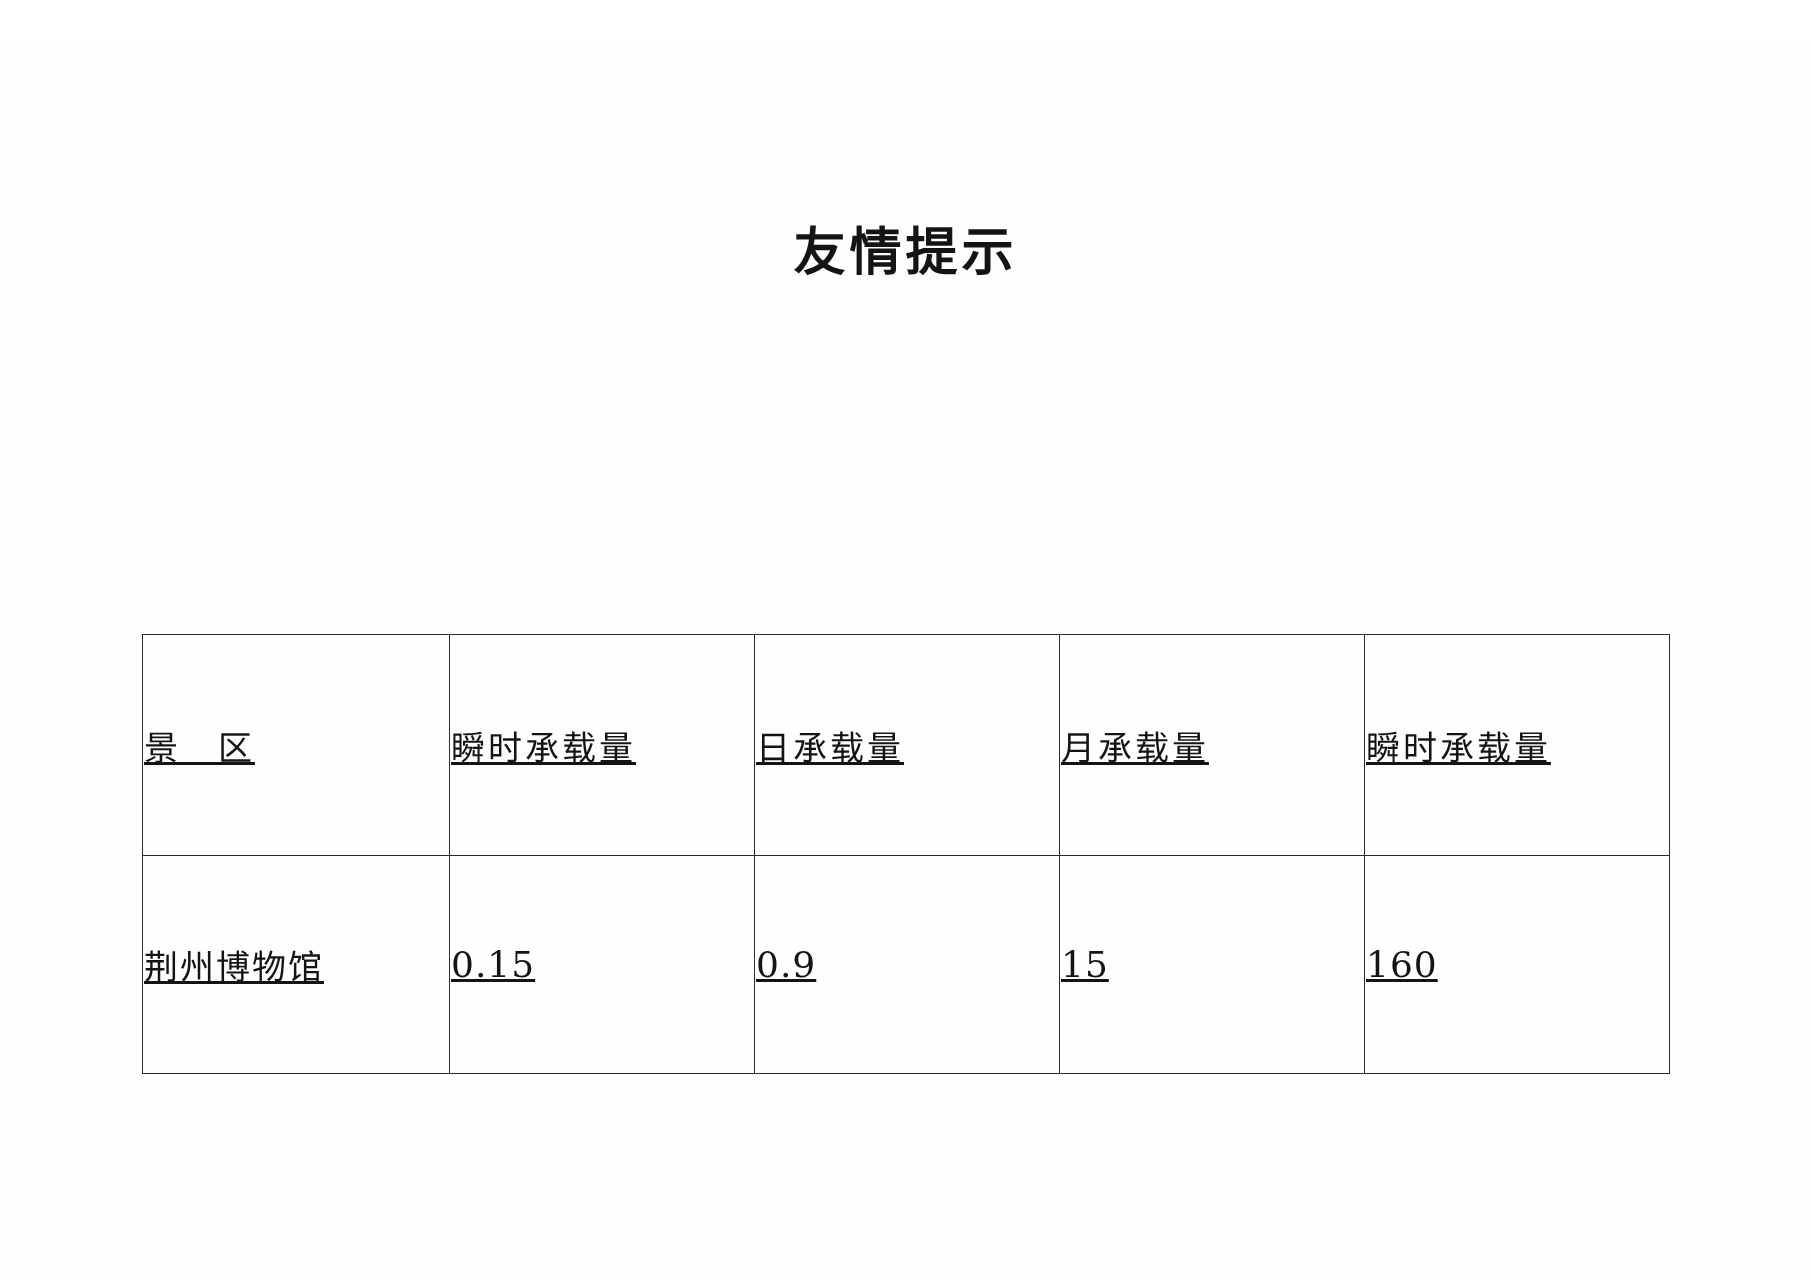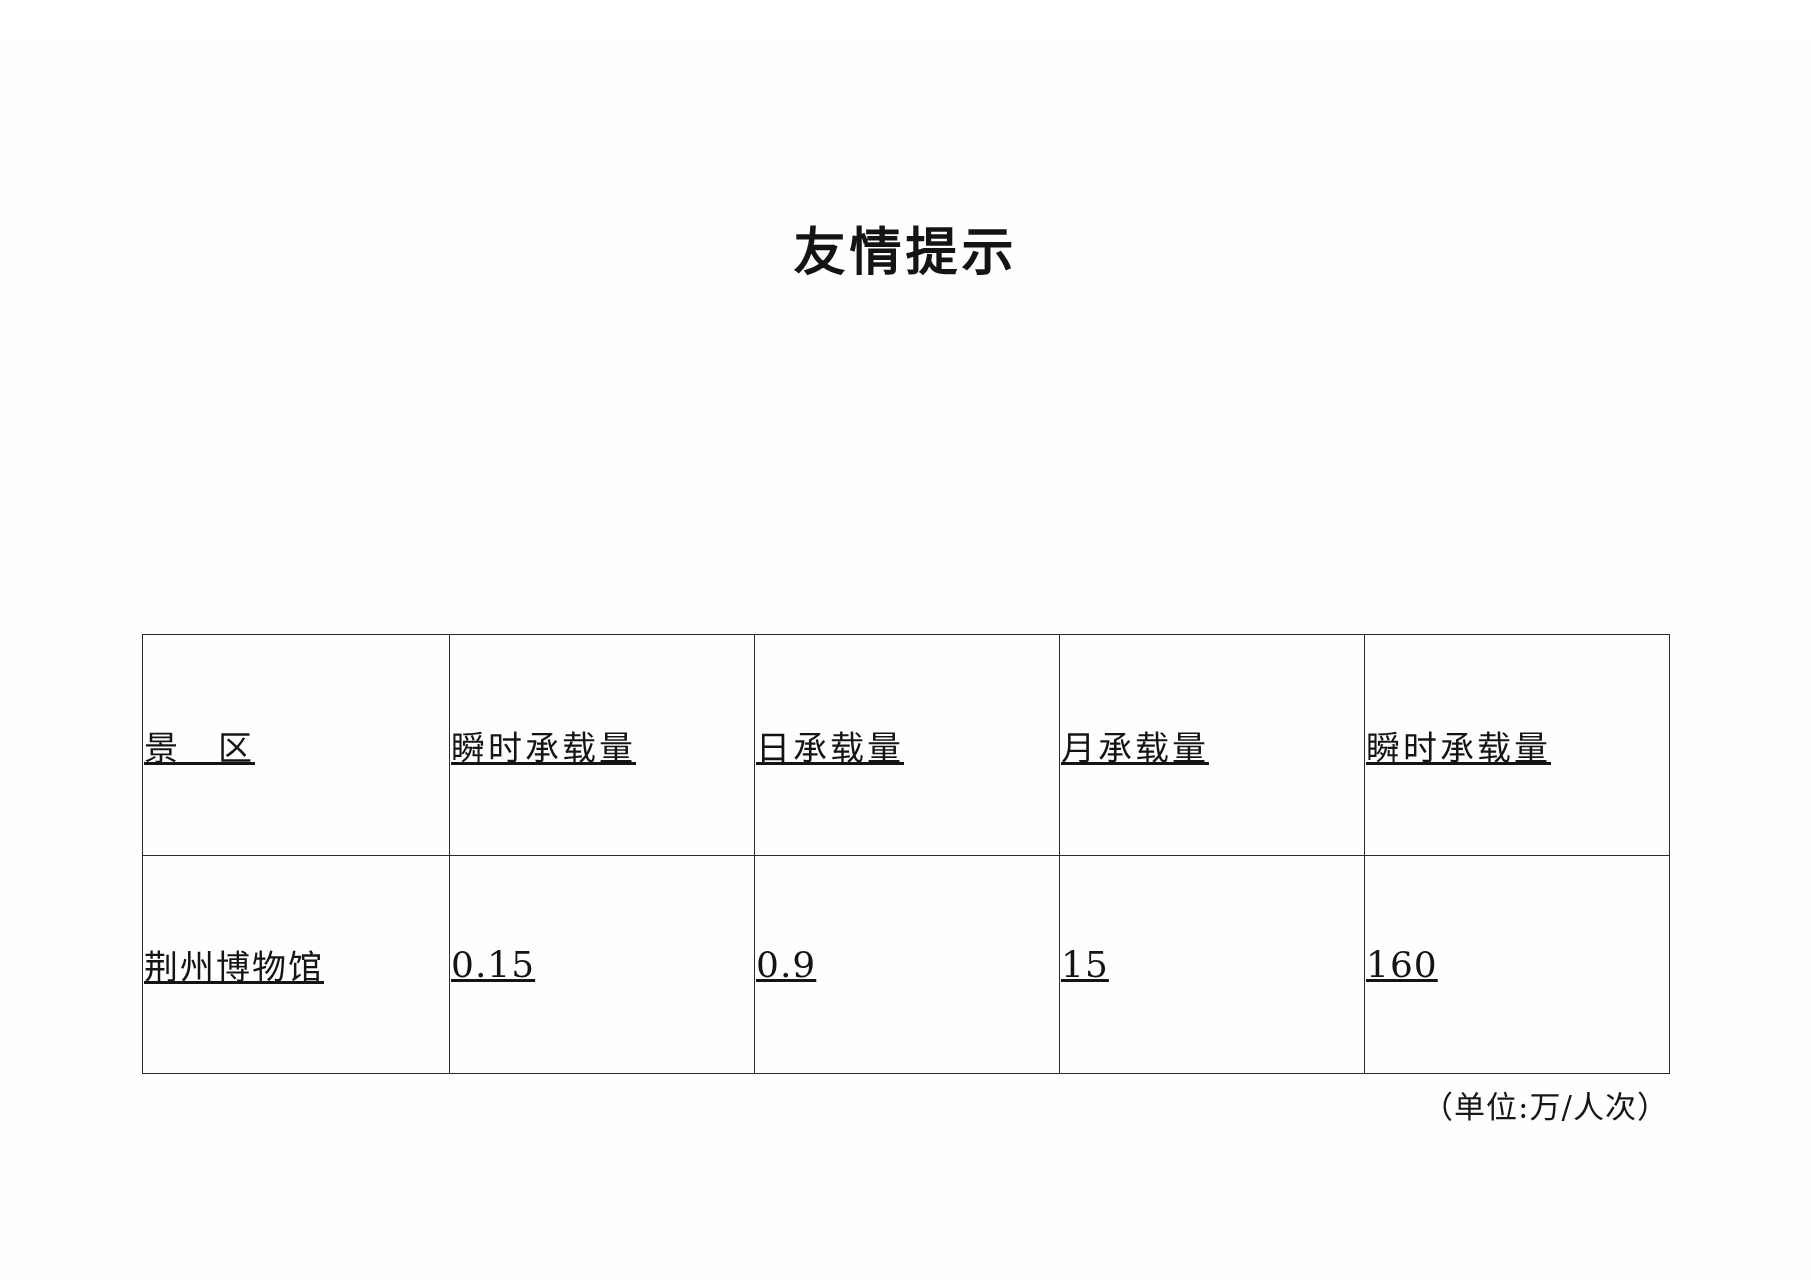--- a/index.html
+++ b/index.html
@@ -139,15 +139,14 @@
           <td>荆州博物馆</td>
           <td class="num">0.15</td>
           <td class="num">0.9</td>
           <td class="num">15</td>
           <td class="num">160</td>
         </tr>
       </tbody>
     </table>
   </div>
 
-  <div class="unit-note">（单位:万/人次）</div>
 
 </div>
 
 </body></html>

